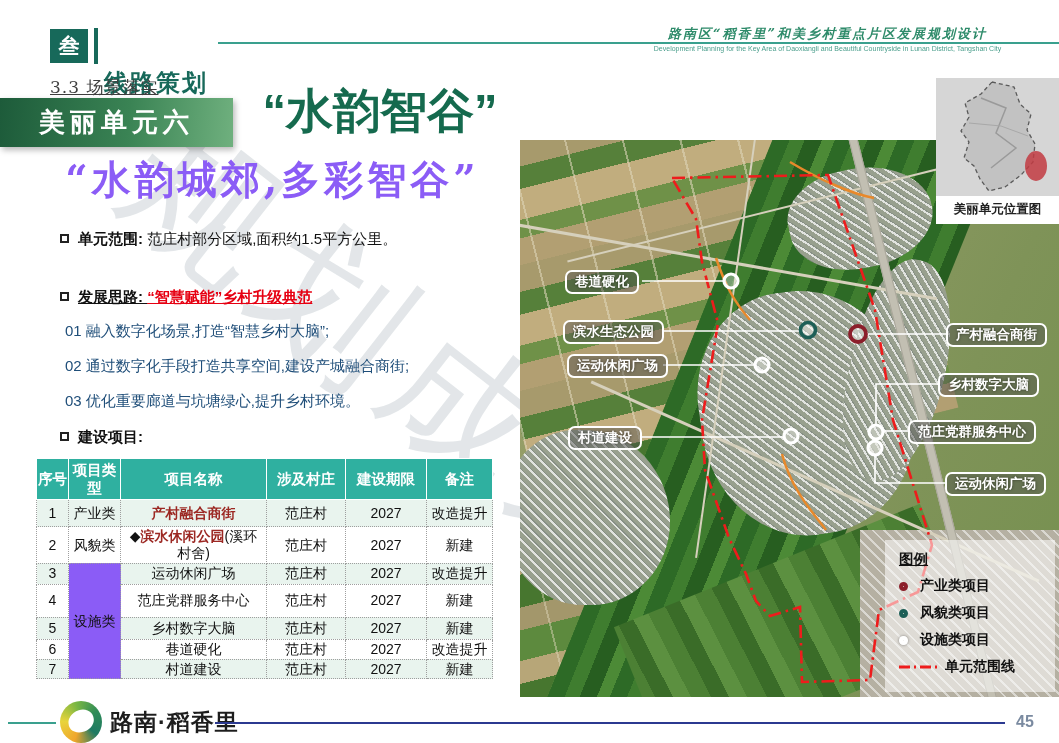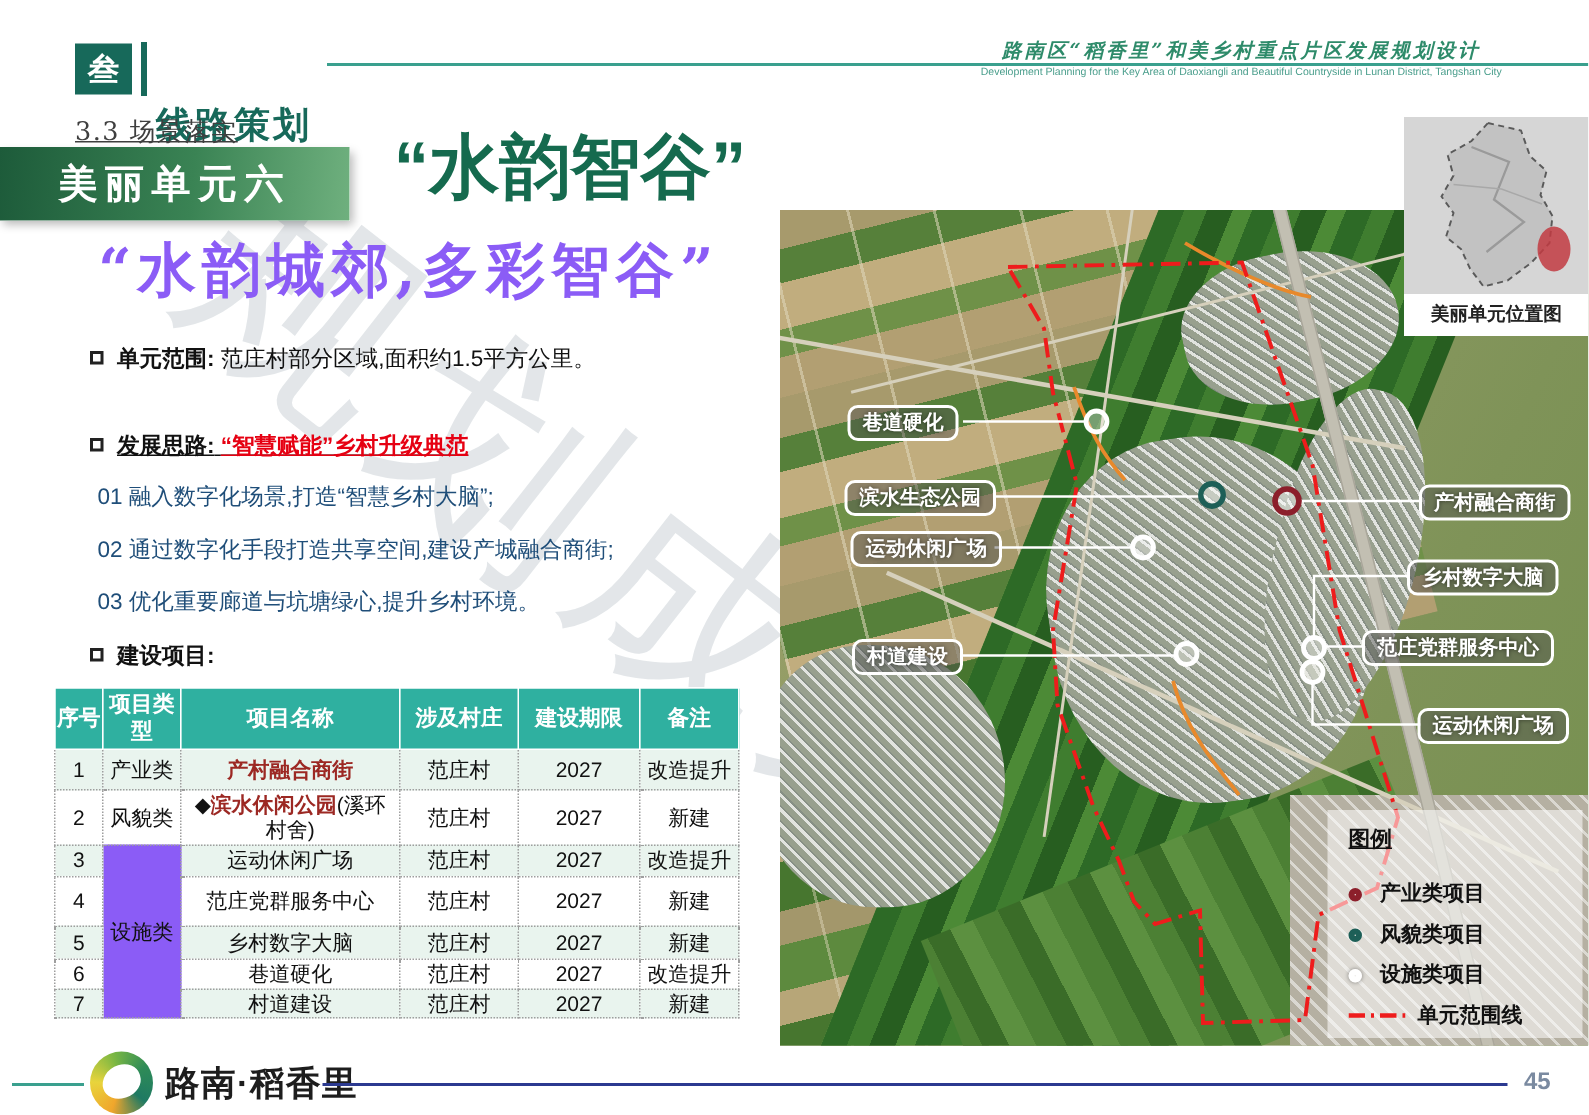--- a/index.html
+++ b/index.html
@@ -88,21 +88,21 @@
   .m-highway { left:325px; top:-15px; width:9px; height:630px; transform:rotate(-14deg); transform-origin:top center;
     background:#c2bfb2; border-left:1px solid #a9a69a; border-right:1px solid #a9a69a; }
   .m-svg { left:0; top:0; width:539px; height:557px; }
 
   .map-label { color:#fff; background:rgba(80,80,80,.45); border:2px solid #fff; border-radius:7px;
     font-weight:bold; font-size:13.5px; padding:1px 8px; white-space:nowrap;
     text-shadow:0 0 3px rgba(0,0,0,.55); z-index:6; }
 
   .legend { left:365px; top:400px; width:170px; height:152px; background:rgba(255,255,255,.55);
     z-index:7; padding:10px 0 0 14px; }
-  .legend-title { position:static; display:block; font-weight:bold; font-size:14.5px; color:#111; margin-bottom:18px;text-decoration:underline; }
+  .legend-title { position:static; display:block; font-weight:bold; font-size:14.5px; color:#111; margin-bottom:8px;text-decoration:underline; }
   .legend-item { position:static; display:flex; align-items:center; margin-bottom:9px; }
   .legend-ring { position:static; width:9px; height:9px; border-radius:50%; border:4.5px solid #000;
     margin-right:12px; flex:0 0 auto; }
   .legend-text { position:static; font-size:14px; font-weight:bold; color:#111; }
   .legend-line-row { position:static; display:flex; align-items:center; margin-top:2px; }
   .legend-dash { position:static; width:38px; margin-right:8px; flex:0 0 auto; }
 
   
   .inset { position:absolute; z-index:4; left:936px; top:78px; width:123px; height:146px; background:#fff; }
   .inset-map { position:relative; width:123px; height:118px; background:#d9d9d9; }

